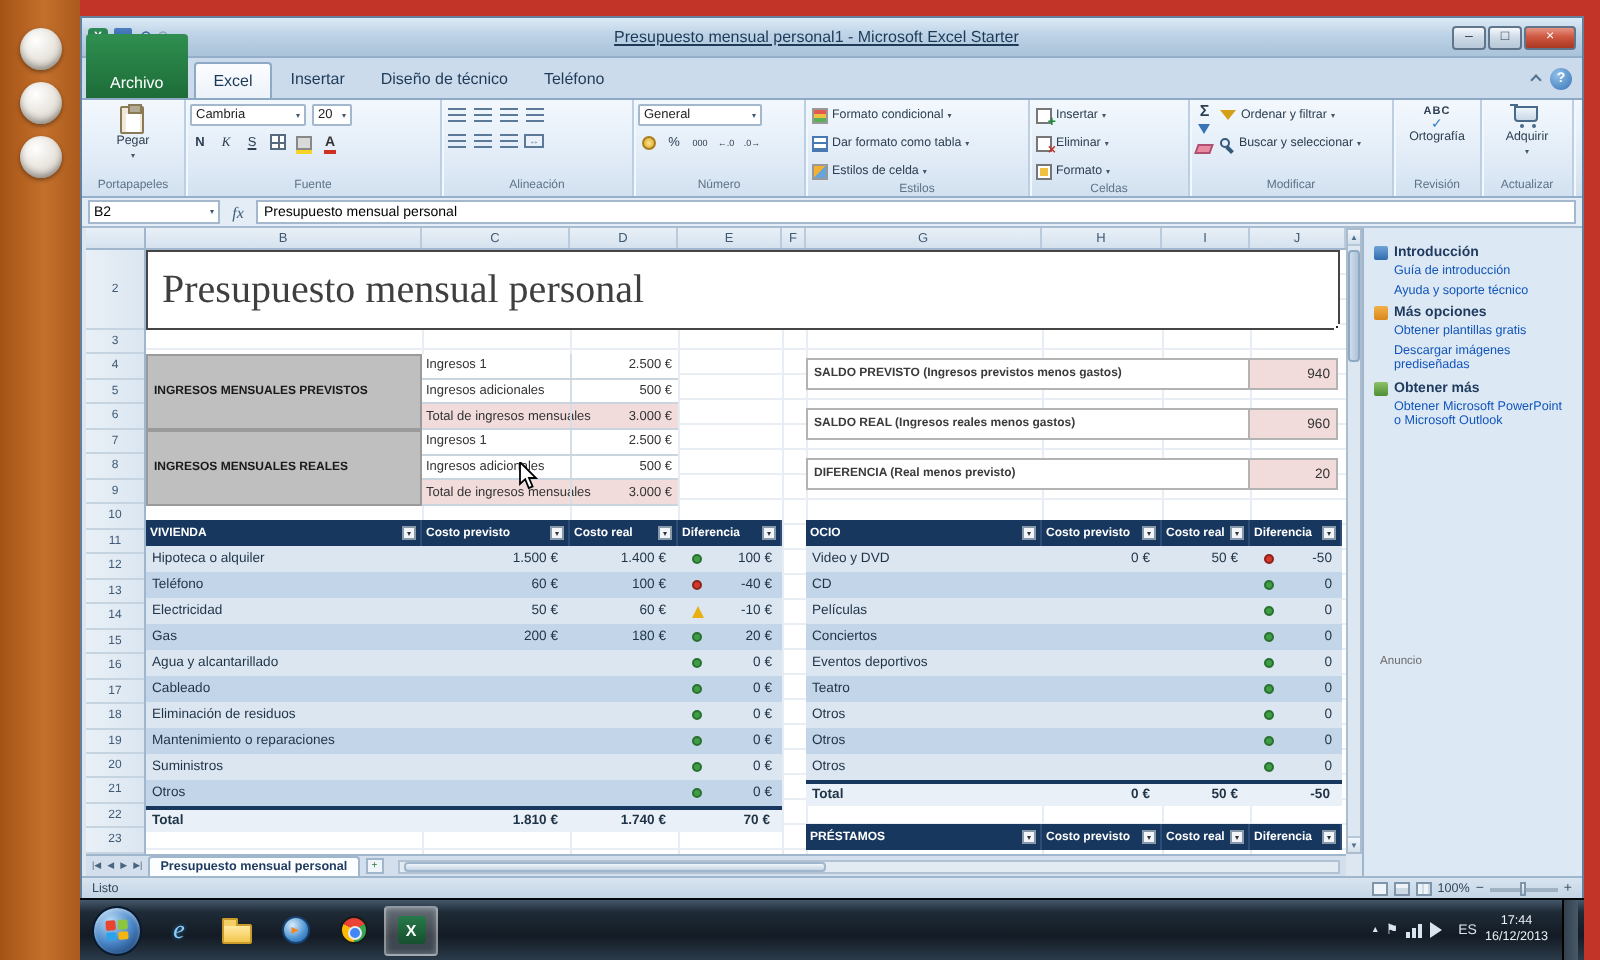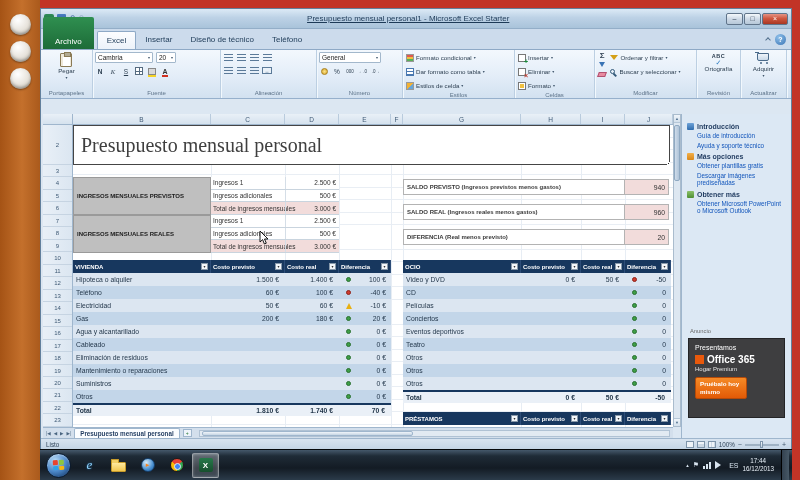--- a/index.html
+++ b/index.html
@@ -508,20 +508,28 @@
             <div class="rbig">
               <span class="ic-cart"></span>
               <span>Adquirir</span>
               <span class="rcaret">▾</span>
             </div>
           </div>
           <div class="rlabel">Actualizar</div>
         </div>
       </div>
 
+      <div class="fbar">
+        <div class="namebox">
+          <span>B2</span>
+          <span class="rcaret">▾</span>
+        </div>
+        <div class="fx">fx</div>
+        <div class="fval">Presupuesto mensual personal</div>
+      </div>
 
       <div class="sheetwrap">
         <div class="corner"></div>
         <div class="colhead">
           <span class="ch ch-b">B</span>
           <span class="ch ch-c">C</span>
           <span class="ch ch-d">D</span>
           <span class="ch ch-e">E</span>
           <span class="ch ch-f">F</span>
           <span class="ch ch-g">G</span>
@@ -890,29 +898,20 @@
         <div class="tp-head">
           <span class="tp-ico tpi-get"></span>
           <span>Obtener más</span>
         </div>
         <div>
 
         <div class="tp-link">Obtener Microsoft PowerPoint o Microsoft Outlook</div>
           </div>
 
         <div class="tp-adlabel">Anuncio</div>
-        <div class="tp-ad">
-          <div class="ad-intro">Presentamos</div>
-          <div class="ad-row">
-            <span class="ad-logo"></span>
-            <span class="ad-prod">Office 365</span>
-          </div>
-          <div class="ad-ed">Hogar Premium</div>
-          <div class="ad-btn">Pruébalo hoy mismo</div>
-        </div>
       </div>
 
       <div class="sheettabs">
         <span class="st-nav">|◀</span>
         <span class="st-nav">◀</span>
         <span class="st-nav">▶</span>
         <span class="st-nav">▶|</span>
         <span class="st-tab">Presupuesto mensual personal</span>
         <span class="st-add">+</span>
         <span class="st-scroll">

